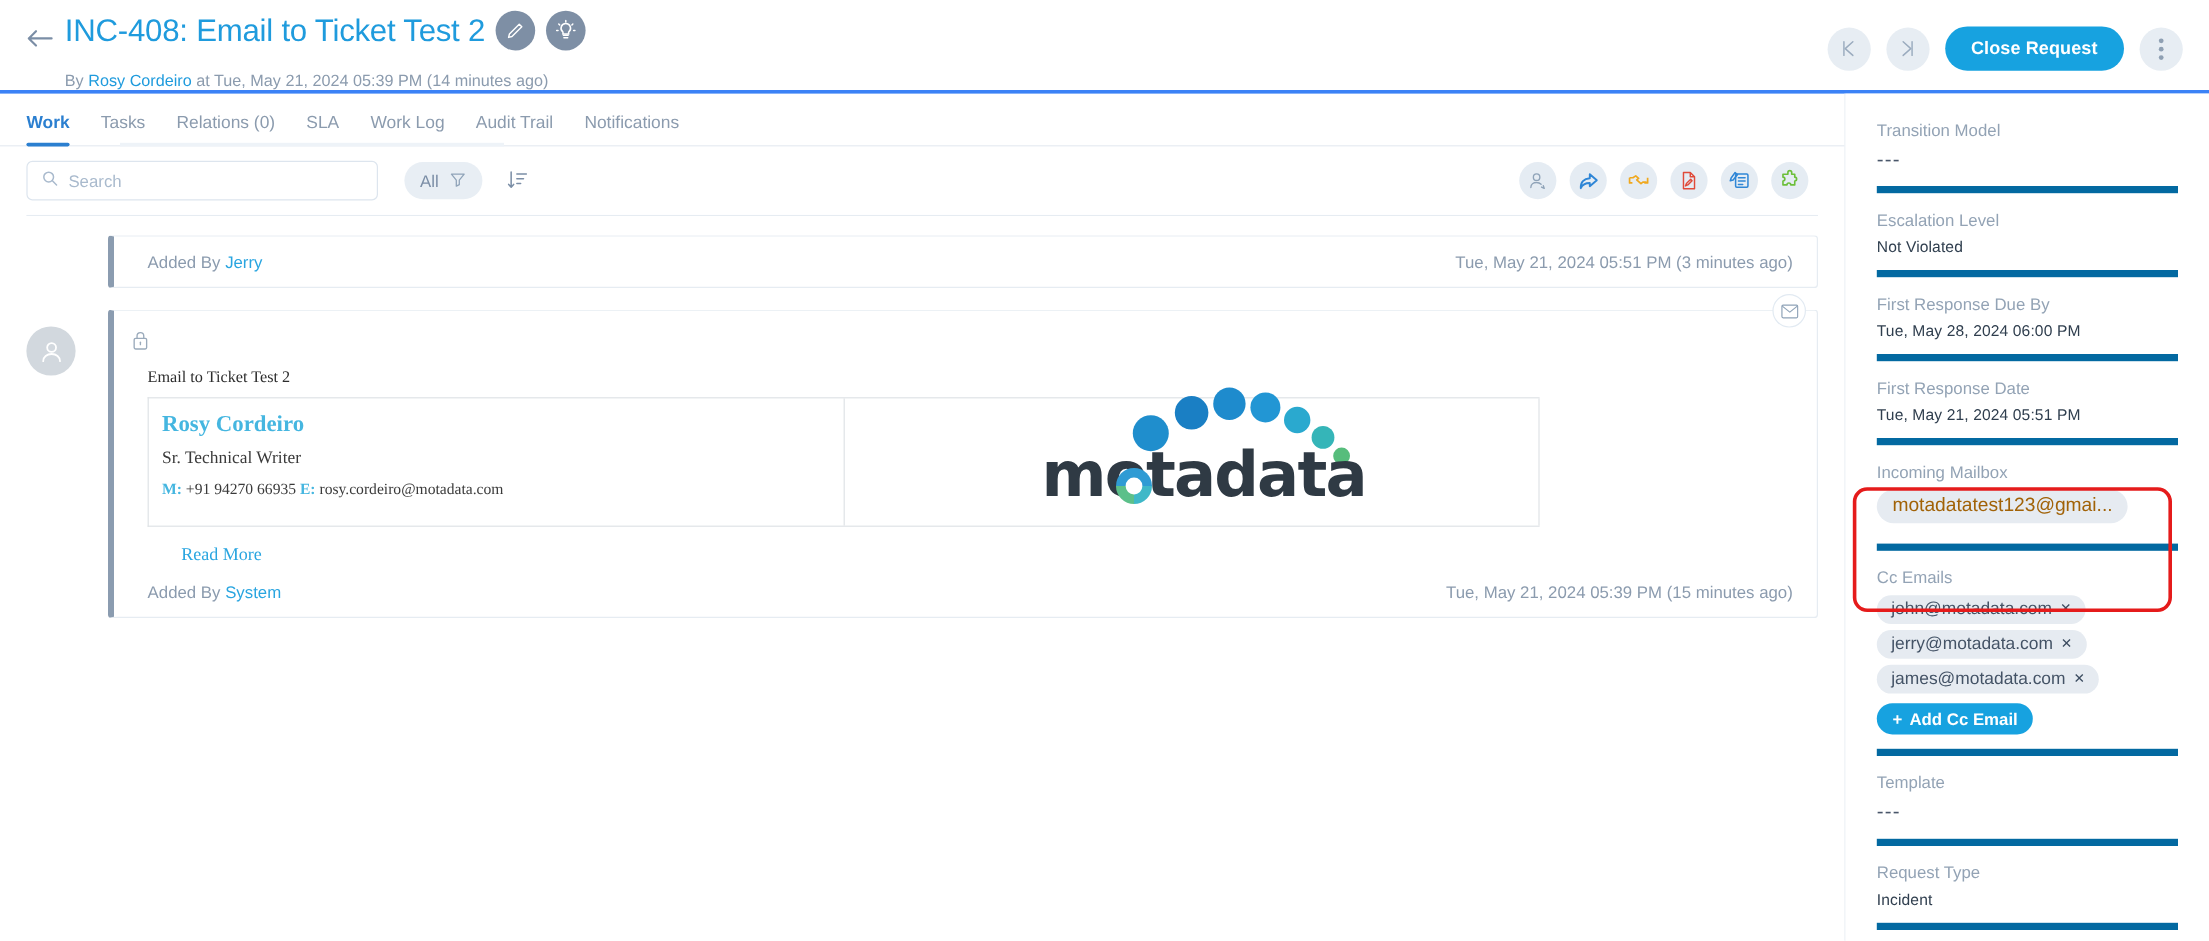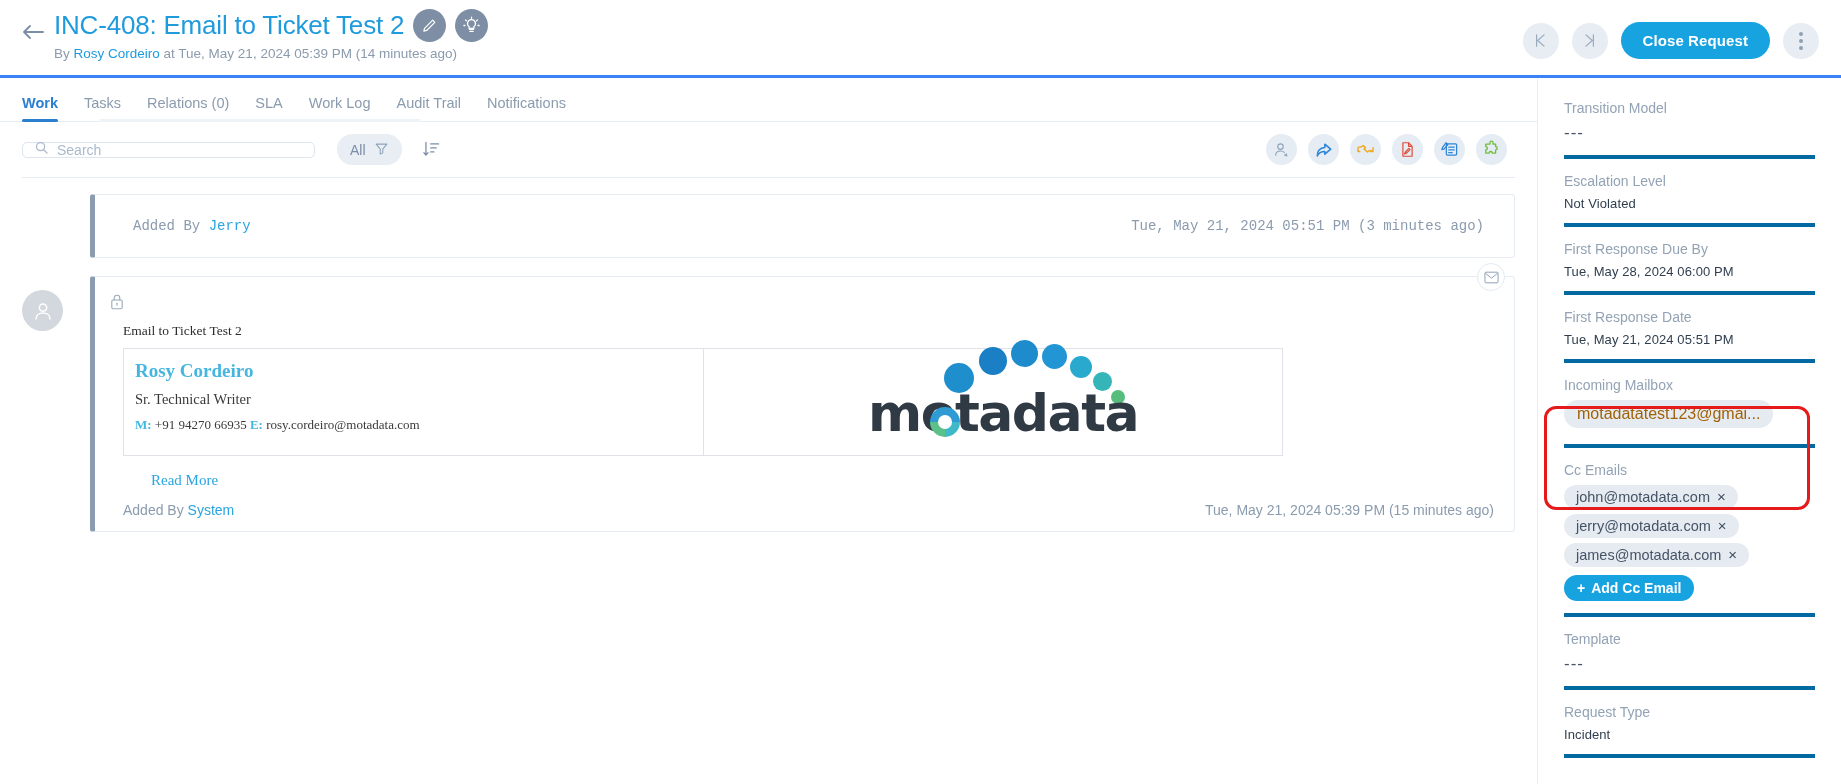--- a/index.html
+++ b/index.html
@@ -31,21 +31,21 @@
   .page-title {
     font-size: 26px; font-weight: 400; color: #1f9bdd;
     letter-spacing: -0.2px; white-space: nowrap; line-height: 34px;
   }
   .round-icon-btn {
     width: 33px; height: 33px; border-radius: 50%;
     background: #7e8fa5; display: flex; align-items: center; justify-content: center;
     cursor: pointer; flex: 0 0 auto;
   }
   .subtitle {
-    font-size: 13.5px; color: #8b9bae; margin-top: 3px; line-height: 18px; white-space: nowrap;
+    font-size: 13.5px; color: #8b9bae; margin-top: 17px; line-height: 18px; white-space: nowrap;
   }
   .subtitle .lnk { color: #1f9bdd; }
 
   .hdr-right { display: flex; align-items: center; gap: 13px; margin-top: 14px; flex: 0 0 auto; }
   .circle-ghost {
     width: 36px; height: 36px; border-radius: 50%; background: #e7edf3;
     display: flex; align-items: center; justify-content: center; cursor: pointer;
     color: #9aabbe;
   }
   .btn-primary {
@@ -84,21 +84,21 @@
     position: absolute; left: 100px; bottom: -1px; width: 320px; height: 3px;
     background: #eef3f8;
   }
 
   
   .filterbar {
     display: flex; align-items: center; padding: 12px 22px 12px 22px; gap: 14px;
     flex: 0 0 auto;
   }
   .search-box {
-    width: 293px; height: 16px; border: 1px solid #dde5ee; border-radius: 5px;
+    width: 293px; height: 33px; border: 1px solid #dde5ee; border-radius: 5px;
     display: flex; align-items: center; padding: 0 11px; gap: 8px; background: #fff;
   }
   .search-box input {
     border: none; outline: none; font-size: 14px; color: #7b8ea6; width: 100%;
     font-family: "Liberation Sans", sans-serif; background: transparent;
   }
   .search-box input::placeholder { color: #a9bacd; }
   .chip-all {
     height: 31px; padding: 0 13px; border-radius: 16px; background: #e8eef4;
     display: flex; align-items: center; gap: 8px; font-size: 14px; color: #7b8ea6;
@@ -119,21 +119,21 @@
   .entry-avatar-slot { width: 68px; flex: 0 0 68px; padding-top: 14px; }
   .avatar {
     width: 41px; height: 41px; border-radius: 50%; background: #d2d8de;
     display: flex; align-items: center; justify-content: center; color: #fff;
   }
   .card {
     flex: 1 1 auto; min-width: 0; background: #fff;
     border: 1px solid #e6ecf2; border-left: 5px solid #8b9cb0;
     border-radius: 3px; position: relative;
   }
-  .card-slim { padding: 10px; font-family: Liberation Mono, monospace; }
+  .card-slim { padding: 0; }
   .card-footer {
     display: flex; align-items: center; justify-content: space-between;
     padding: 13px 20px 13px 28px; font-size: 14px; color: #8b9bae;
   }
   .card-footer .lnk { color: #29a5e0; }
   .card-footer .ts { color: #8b9bae; white-space: nowrap; }
 
   .mail-badge {
     position: absolute; right: 9px; top: -14px;
     width: 28px; height: 28px; border-radius: 50%; background: #fff;
@@ -165,21 +165,21 @@
   .logo-ring::after {
     content: ""; position: absolute; left: 8px; top: 8px; width: 14px; height: 14px;
     border-radius: 50%; background: #fff;
   }
 
   
   .sidebar {
     width: 303px; flex: 0 0 303px; background: #fff; padding: 22px 26px 0 26px;
     overflow: hidden; position: relative;
   }
-  .field { padding-bottom: 12px; border-bottom: 4px solid #0369a1; margin-bottom: 14px; }
+  .field { padding-bottom: 12px; border-bottom: 6px solid #0369a1; margin-bottom: 14px; }
   .field:last-child { border-bottom: none; }
   .field-label { font-size: 14px; color: #93a3b5; margin-bottom: 7px; }
   .field-value { font-size: 13px; color: #2f3e4e; letter-spacing: .1px; }
   .field-dash { font-size: 17px; color: #49566a; letter-spacing: 1px; }
   .pill {
     display: inline-block; background: #e6ebf1; color: #a16207; border-radius: 14px;
     padding: 5px 13px; font-size: 16px; max-width: 100%;
     overflow: hidden; text-overflow: ellipsis; white-space: nowrap; text-align: right;
   }
   .cc-list { display: flex; flex-direction: column; align-items: flex-start; gap: 5px; }

